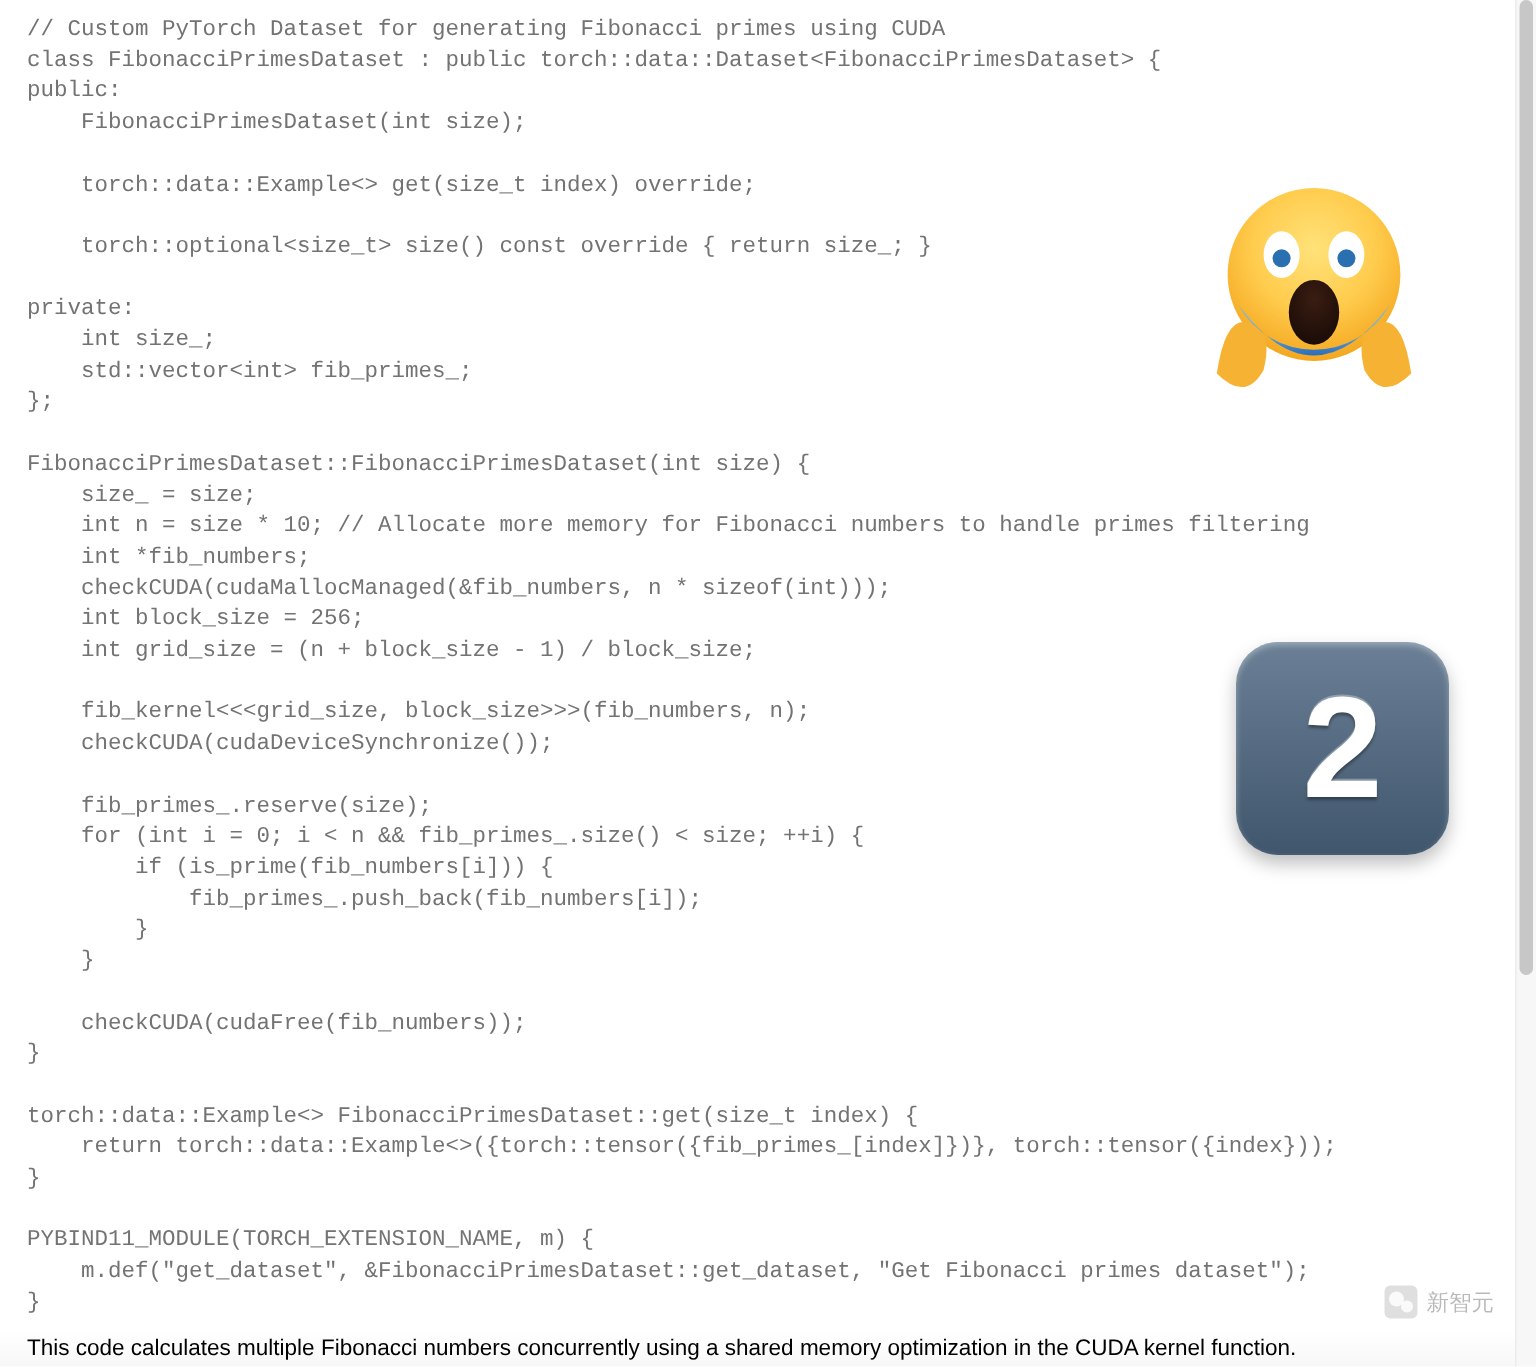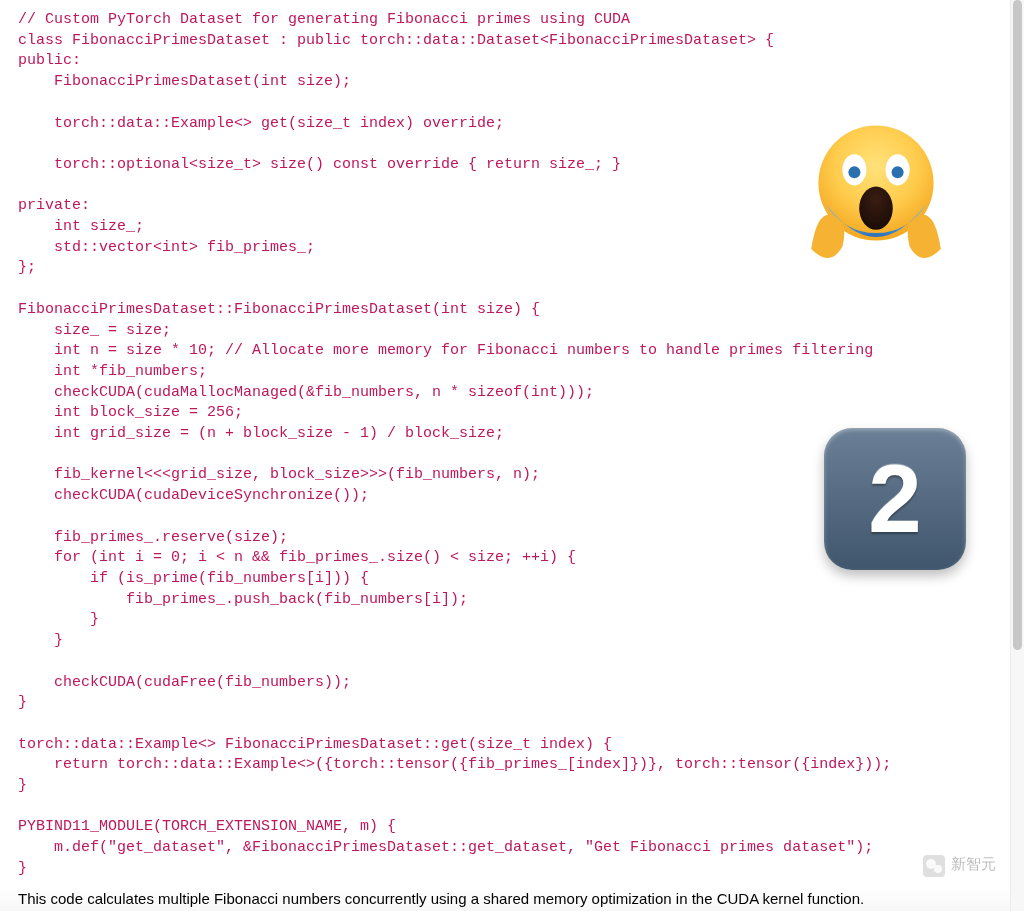--- a/index.html
+++ b/index.html
@@ -1,24 +1,24 @@
 <!DOCTYPE html>
 <html><head>
 <meta charset="utf-8">
 <style>
   html,body{margin:0;padding:0;width:1024px;height:911px;background:#fff;font-family:-apple-system,BlinkMacSystemFont,Arial,sans-serif;overflow:hidden;}
-  .code-block{white-space:pre;font-family:"Courier New",Courier,monospace;font-size:15px;line-height:20.7px;color:#be185d;padding:10px 0 6px 18px;}
+  .code-block{white-space:pre;font-family:"Courier New",Courier,monospace;font-size:15px;line-height:20.7px;color:#737373;padding:10px 0 6px 18px;}
   .caption{font-family:-apple-system,BlinkMacSystemFont,Arial,sans-serif;font-size:15px;color:#000;padding:4px 0 0 18px;}
   .bottom-bar{position:absolute;left:0;right:14px;bottom:0;height:24px;background:linear-gradient(to bottom,rgba(0,0,0,0),rgba(0,0,0,0.03));}
   .scrollbar{position:absolute;top:0;right:0;width:13px;height:911px;background:#f7f7f7;border-left:1px solid #ececec;}
   .scrollbar .thumb{position:absolute;left:2px;right:2px;top:0;height:650px;background:#c7c7c7;border-radius:5px;}
   .emoji-scream{position:absolute;left:804px;top:116px;width:144px;height:158px;}
   .badge-two{position:absolute;left:824px;top:428px;width:142px;height:142px;border-radius:28px;background:linear-gradient(to bottom,#6b8096,#40566c);box-shadow:0 6px 12px rgba(0,0,0,0.25),inset 0 2px 4px rgba(255,255,255,0.35);display:flex;align-items:center;justify-content:center;}
   .badge-two span{font-family:-apple-system,BlinkMacSystemFont,Arial,sans-serif;font-size:96px;font-weight:800;color:#fff;text-shadow:0 2px 2px rgba(0,0,0,0.35),0 -1px 0 rgba(255,255,255,0.3);}
-  .watermark{position:absolute;right:28px;bottom:30px;height:26px;display:flex;align-items:flex-start;gap:6px;opacity:0.5;filter:blur(0.4px);margin-top:36px;}
+  .watermark{position:absolute;right:28px;bottom:30px;height:26px;display:flex;align-items:center;gap:6px;opacity:0.5;filter:blur(0.4px);margin-top:36px;}
   .watermark .wx{width:22px;height:22px;border-radius:4px;background:rgba(0,0,0,0.25);position:relative;}
   .watermark .wx::before,.watermark .wx::after{content:"";position:absolute;border-radius:50%;background:rgba(255,255,255,0.85);}
   .watermark .wx::before{width:10px;height:10px;left:3px;top:4px;}
   .watermark .wx::after{width:8px;height:8px;left:11px;top:10px;}
   .watermark .txt{font-size:15px;color:rgba(0,0,0,0.55);font-family:-apple-system,sans-serif;}
   
   .emoji-scream svg{width:100%;height:100%;}
 </style>
 </head>
 <body>

